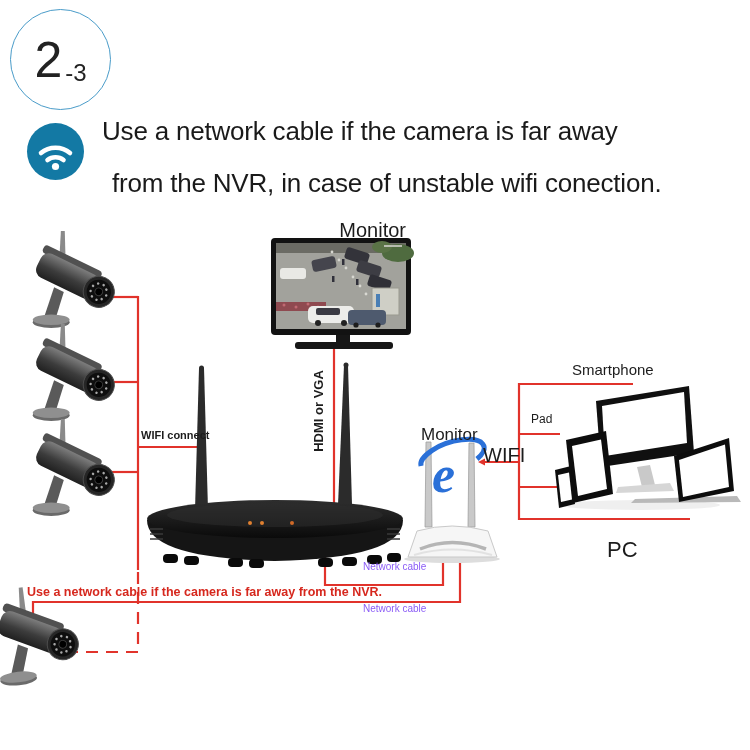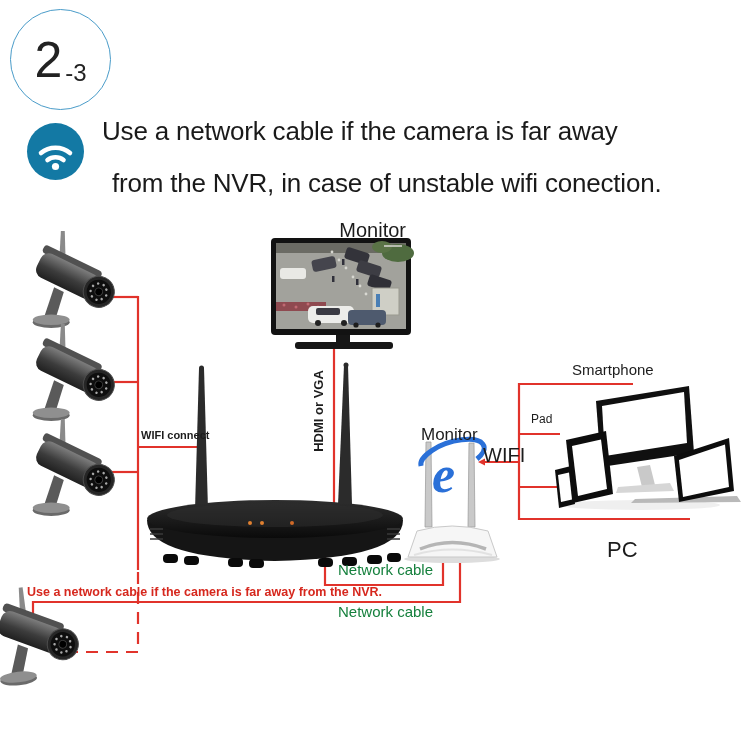--- a/index.html
+++ b/index.html
@@ -1,21 +1,21 @@
 <!DOCTYPE html>
 <html><head>
 <meta charset="utf-8">
 <style>
   html,body{margin:0;padding:0;background:#ffffff;}
   .stage{position:relative;width:750px;height:750px;background:#fff;overflow:hidden;
          font-family:"Liberation Sans", sans-serif;color:#1c1c1c;}
   .stage svg{position:absolute;left:0;top:0;}
   .lbl{position:absolute;white-space:nowrap;}
   .heading{font-size:26px;color:#1a1a1a;letter-spacing:-0.2px;}
-  .small-lbl{font-size:15px;color:#15803d;}
+  .small-lbl{font-size:10px;color:#8b5cf6;margin-left:25px;}
   .badge-circle{position:absolute;left:10px;top:9px;width:101px;height:101px;border-radius:50%;
     border:1.6px solid #4a9cc9;display:flex;align-items:center;justify-content:center;box-sizing:border-box;}
   .badge-num{font-size:50px;color:#222;}
   .badge-suffix{font-size:24px;color:#222;margin-left:3px;margin-top:26px;}
   .wifi-badge{position:absolute;left:27px;top:123px;width:57px;height:57px;border-radius:50%;background:#1379a4;}
   .rot{transform:rotate(-90deg);}
   .red-note{font-size:12.5px;font-weight:bold;color:#d6281e;}
   .line{stroke:#e1332b;stroke-width:2.2;fill:none;}
   .dashed{stroke-dasharray:12 8;}
 </style>

